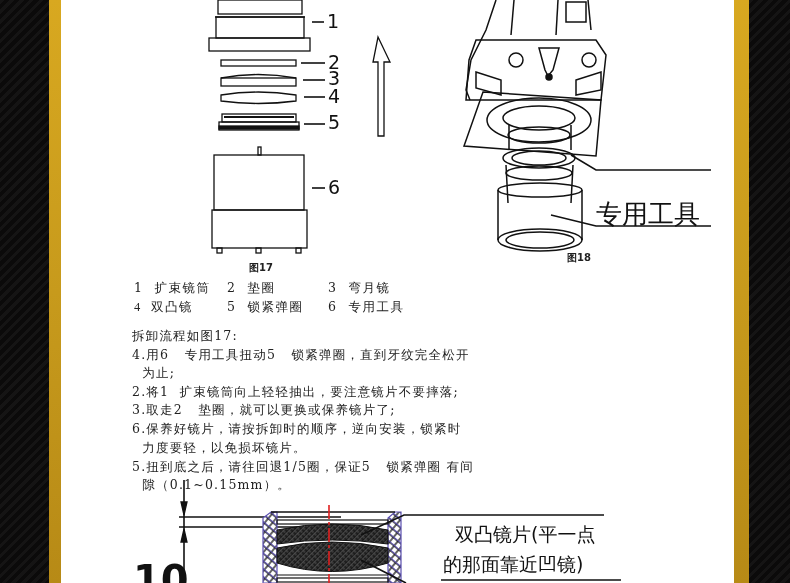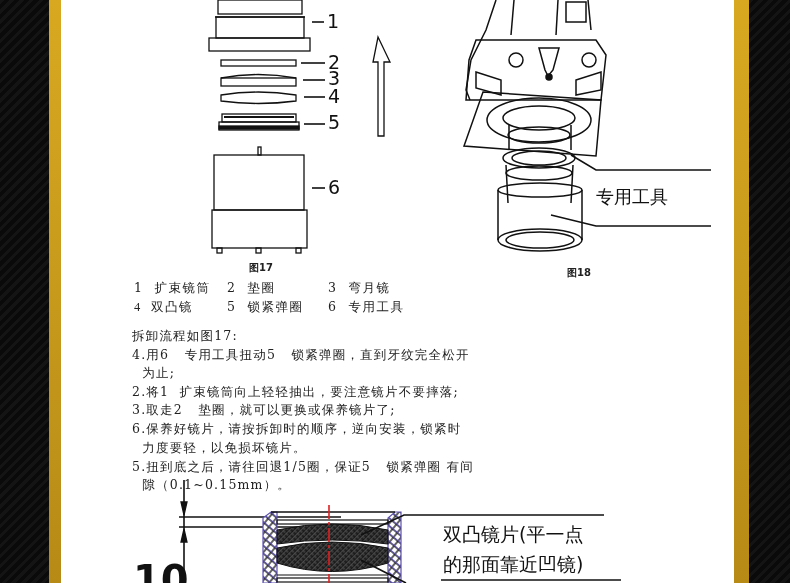--- a/index.html
+++ b/index.html
@@ -165,22 +165,22 @@
   </svg>
 
   <span class="num-label" style="left:266px;top:10px;">1</span>
   <span class="num-label" style="left:267px;top:51px;">2</span>
   <span class="num-label" style="left:267px;top:67px;">3</span>
   <span class="num-label" style="left:267px;top:85px;">4</span>
   <span class="num-label" style="left:267px;top:111px;">5</span>
   <span class="num-label" style="left:267px;top:176px;">6</span>
   <span class="fig-cap" style="left:188px;top:261px;">图17</span>
 
-  <span class="callout" style="left:535px;top:185px;font-size:18px;">专用工具</span>
-  <span class="fig-cap" style="left:478px;top:266px;padding-left:28px;">图18</span>
+  <span class="callout" style="left:535px;top:197px;font-size:26px;">专用工具</span>
+  <span class="fig-cap" style="left:478px;top:251px;padding-left:28px;">图18</span>
 
   <div>
     <span class="legend-row" style="left:73px;top:280px;">1  扩束镜筒</span>
     <span class="legend-row" style="left:166px;top:280px;">2  垫圈</span>
     <span class="legend-row" style="left:267px;top:280px;">3  弯月镜</span>
     <span class="legend-row" style="left:73px;top:299px;font-family:Liberation Serif, serif;">4  双凸镜</span>
     <span class="legend-row" style="left:166px;top:299px;">5  锁紧弹圈</span>
     <span class="legend-row" style="left:267px;top:299px;">6  专用工具</span>
   </div>
 
@@ -189,16 +189,16 @@
     <span class="txt" style="left:71px;top:346px;">4.用6   专用工具扭动5   锁紧弹圈，直到牙纹完全松开</span>
     <span class="txt" style="left:71px;top:364px;">  为止;</span>
     <span class="txt" style="left:71px;top:383px;">2.将1  扩束镜筒向上轻轻抽出，要注意镜片不要摔落;</span>
     <span class="txt" style="left:71px;top:401px;">3.取走2   垫圈，就可以更换或保养镜片了;</span>
     <span class="txt" style="left:71px;top:420px;">6.保养好镜片，请按拆卸时的顺序，逆向安装，锁紧时</span>
     <span class="txt" style="left:71px;top:439px;">  力度要轻，以免损坏镜片。</span>
     <span class="txt" style="left:71px;top:458px;">5.扭到底之后，请往回退1/5圈，保证5   锁紧弹圈 有间</span>
     <span class="txt" style="left:71px;top:476px;">  隙（0.1~0.15mm）。</span>
   </div>
 
-  <span class="callout" style="left:382px;top:522px;font-size:19px;">双凸镜片(平一点</span>
+  <span class="callout" style="left:394px;top:522px;font-size:19px;">双凸镜片(平一点</span>
   <span class="callout" style="left:382px;top:552px;font-size:19px;">的那面靠近凹镜)</span>
   <span class="callout" style="left:72px;top:560px;font-size:40px;font-weight:bold;line-height:40px;">10</span>
 </div>
 
 </body></html>

